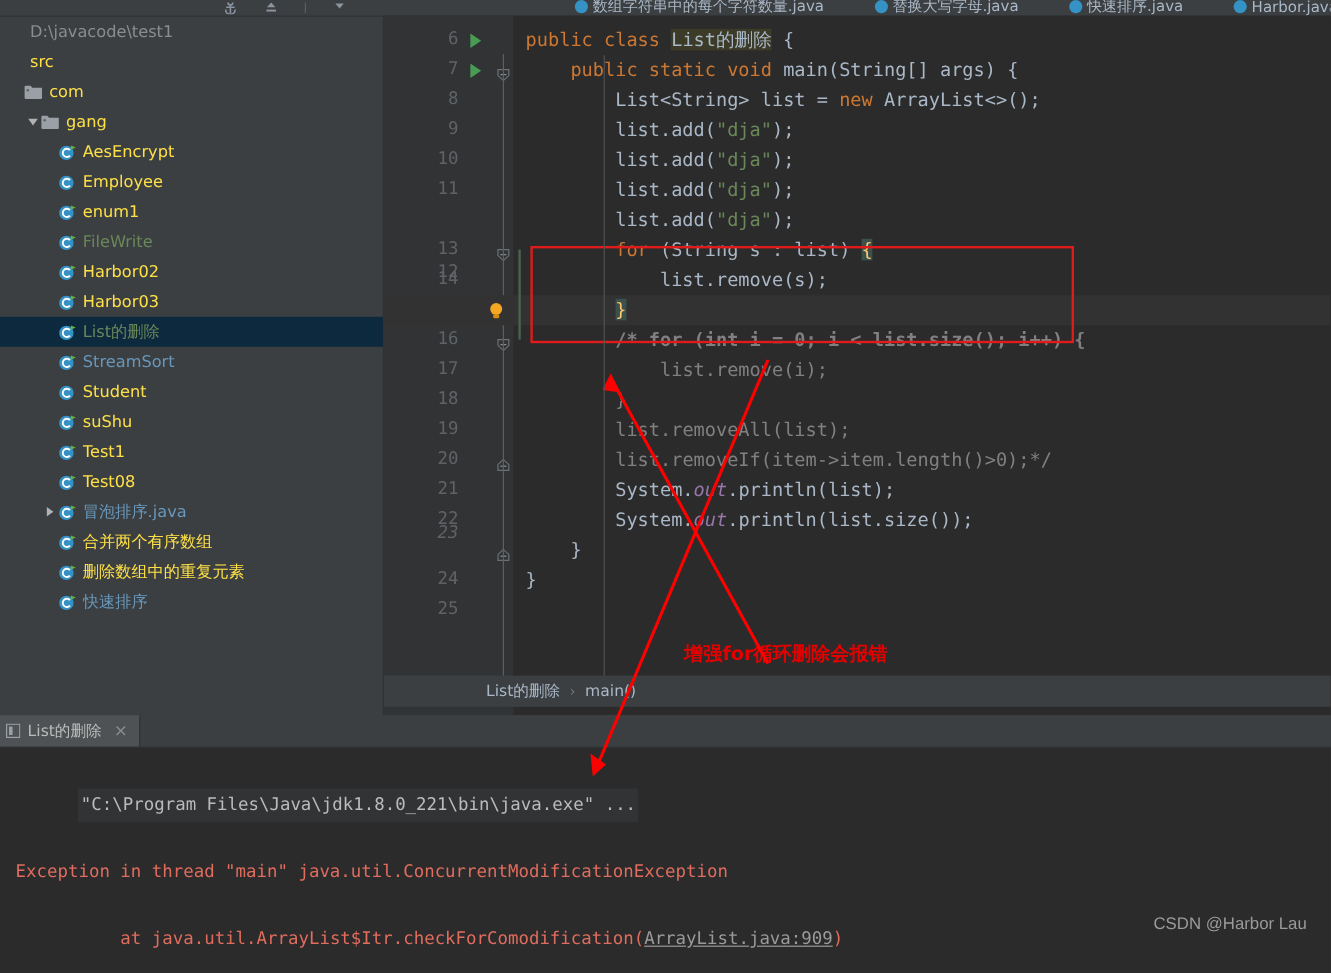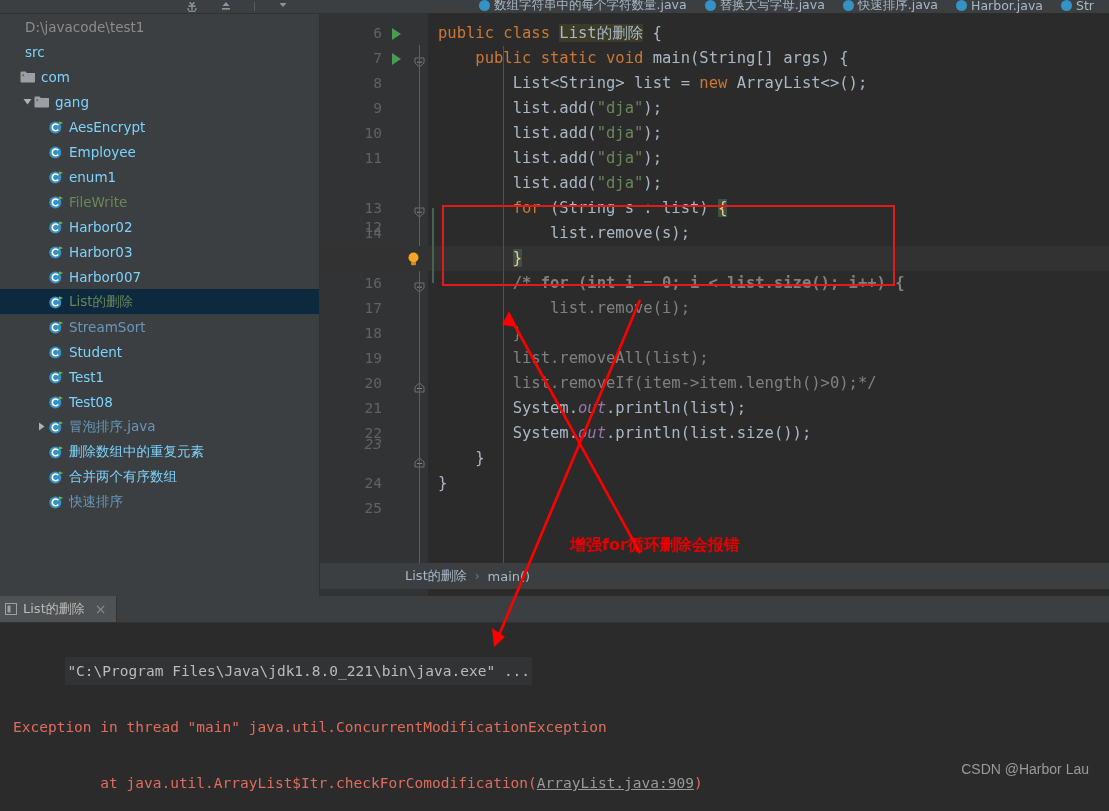--- a/index.html
+++ b/index.html
@@ -17,21 +17,21 @@
     background: #3c3f41; border-bottom: 1px solid #2f3133;
     display: flex; align-items: center; padding-left: 186px; gap: 22px;
   }
   .tb-ico { width: 12px; height: 10px; opacity: .72; position: relative; overflow: hidden; }
   .tb-ico svg { display: block; margin-top: -3px; }
   .tb-sep { width: 1px; height: 9px; background: #5a5d5f; }
 
   
   .tabstrip {
     position: absolute; left: 320px; top: 0; width: 789px; height: 16px;
-    background: #3c3f41; overflow: hidden; display: flex; align-items: flex-end;
+    background: #3c3f41; overflow: hidden; display: flex; align-items: flex-end; gap: 24px;
   }
   .etab {
     display: flex; align-items: center; gap: 4px; height: 22px;
     padding: 0 9px; margin-top: -10px; white-space: nowrap;
     font-size: 12.5px; color: #a9b7c6;
   }
   .etab .jico {
     width: 11px; height: 11px; border-radius: 50%;
     background: #3592c4; flex: 0 0 auto;
   }
@@ -49,21 +49,21 @@
   .arrow {
     width: 14px; flex: 0 0 14px; display: flex; align-items: center; justify-content: center;
   }
   .arrow svg { display: block; }
   .twisty-down { fill: #afb1b3; }
   .twisty-right { fill: #afb1b3; }
   .ico { flex: 0 0 auto; display: flex; align-items: center; margin-right: 5px; }
   .lbl { overflow: hidden; text-overflow: ellipsis; }
   .c-green { color: #6a8759; }
   .c-blue  { color: #6897bb; }
-  .c-gray  { color: #7dd3fc; }
+  .c-gray  { color: #fde047; }
   .c-dim   { color: #8c8c8c; }
 
   
   .folder-ico { width: 16px; height: 13px; }
   
   .class-ico { width: 16px; height: 16px; }
 
   
   .sb-scroll {
     position: absolute; right: 10px; top: 16px; width: 7px; height: 300px;
@@ -321,32 +321,20 @@
         <span class="arrow"></span>
         <span class="ico">
           <svg class="class-ico" viewBox="0 0 16 16">
             <circle cx="7.3" cy="8.4" r="6" fill="#3592c4"></circle>
             <path d="M10.3 6.2a3.4 3.4 0 1 0 0 4.4" fill="none" stroke="#ffffff" stroke-width="1.6"></path>
             <path d="M11 2.3l4.2 1.6-4.2 1.8z" fill="#62b543"></path>
           </svg>
         </span>
         <span class="lbl c-gray">Harbor03</span>
       </div>
-      <div class="tree-row">
-        <span style="display:inline-block;width:34px"></span>
-        <span class="arrow"></span>
-        <span class="ico">
-          <svg class="class-ico" viewBox="0 0 16 16">
-            <circle cx="7.3" cy="8.4" r="6" fill="#3592c4"></circle>
-            <path d="M10.3 6.2a3.4 3.4 0 1 0 0 4.4" fill="none" stroke="#ffffff" stroke-width="1.6"></path>
-            <path d="M11 2.3l4.2 1.6-4.2 1.8z" fill="#62b543"></path>
-          </svg>
-        </span>
-        <span class="lbl c-gray">Harbor007</span>
-      </div>
       <div class="tree-row sel">
         <span style="display:inline-block;width:34px"></span>
         <span class="arrow"></span>
         <span class="ico">
           <svg class="class-ico" viewBox="0 0 16 16">
             <circle cx="7.3" cy="8.4" r="6" fill="#3592c4"></circle>
             <path d="M10.3 6.2a3.4 3.4 0 1 0 0 4.4" fill="none" stroke="#ffffff" stroke-width="1.6"></path>
             <path d="M11 2.3l4.2 1.6-4.2 1.8z" fill="#62b543"></path>
           </svg>
         </span>
@@ -367,20 +355,32 @@
       <div class="tree-row">
         <span style="display:inline-block;width:34px"></span>
         <span class="arrow"></span>
         <span class="ico">
           <svg class="class-ico" viewBox="0 0 16 16">
             <circle cx="7.3" cy="8.4" r="6" fill="#3592c4"></circle>
             <path d="M10.3 6.2a3.4 3.4 0 1 0 0 4.4" fill="none" stroke="#ffffff" stroke-width="1.6"></path>
           </svg>
         </span>
         <span class="lbl c-gray">Student</span>
+      </div>
+      <div class="tree-row">
+        <span style="display:inline-block;width:34px"></span>
+        <span class="arrow"></span>
+        <span class="ico">
+          <svg class="class-ico" viewBox="0 0 16 16">
+            <circle cx="7.3" cy="8.4" r="6" fill="#3592c4"></circle>
+            <path d="M10.3 6.2a3.4 3.4 0 1 0 0 4.4" fill="none" stroke="#ffffff" stroke-width="1.6"></path>
+            <path d="M11 2.3l4.2 1.6-4.2 1.8z" fill="#62b543"></path>
+          </svg>
+        </span>
+        <span class="lbl c-gray">suShu</span>
       </div>
       <div class="tree-row">
         <span style="display:inline-block;width:34px"></span>
         <span class="arrow"></span>
         <span class="ico">
           <svg class="class-ico" viewBox="0 0 16 16">
             <circle cx="7.3" cy="8.4" r="6" fill="#3592c4"></circle>
             <path d="M10.3 6.2a3.4 3.4 0 1 0 0 4.4" fill="none" stroke="#ffffff" stroke-width="1.6"></path>
             <path d="M11 2.3l4.2 1.6-4.2 1.8z" fill="#62b543"></path>
           </svg>
@@ -418,33 +418,33 @@
       <div class="tree-row">
         <span style="display:inline-block;width:34px"></span>
         <span class="arrow"></span>
         <span class="ico">
           <svg class="class-ico" viewBox="0 0 16 16">
             <circle cx="7.3" cy="8.4" r="6" fill="#3592c4"></circle>
             <path d="M10.3 6.2a3.4 3.4 0 1 0 0 4.4" fill="none" stroke="#ffffff" stroke-width="1.6"></path>
             <path d="M11 2.3l4.2 1.6-4.2 1.8z" fill="#62b543"></path>
           </svg>
         </span>
+        <span class="lbl c-gray">合并两个有序数组</span>
+      </div>
+      <div class="tree-row">
+        <span style="display:inline-block;width:34px"></span>
+        <span class="arrow"></span>
+        <span class="ico">
+          <svg class="class-ico" viewBox="0 0 16 16">
+            <circle cx="7.3" cy="8.4" r="6" fill="#3592c4"></circle>
+            <path d="M10.3 6.2a3.4 3.4 0 1 0 0 4.4" fill="none" stroke="#ffffff" stroke-width="1.6"></path>
+            <path d="M11 2.3l4.2 1.6-4.2 1.8z" fill="#62b543"></path>
+          </svg>
+        </span>
         <span class="lbl c-gray">删除数组中的重复元素</span>
-      </div>
-      <div class="tree-row">
-        <span style="display:inline-block;width:34px"></span>
-        <span class="arrow"></span>
-        <span class="ico">
-          <svg class="class-ico" viewBox="0 0 16 16">
-            <circle cx="7.3" cy="8.4" r="6" fill="#3592c4"></circle>
-            <path d="M10.3 6.2a3.4 3.4 0 1 0 0 4.4" fill="none" stroke="#ffffff" stroke-width="1.6"></path>
-            <path d="M11 2.3l4.2 1.6-4.2 1.8z" fill="#62b543"></path>
-          </svg>
-        </span>
-        <span class="lbl c-gray">合并两个有序数组</span>
       </div>
       <div class="tree-row">
         <span style="display:inline-block;width:34px"></span>
         <span class="arrow"></span>
         <span class="ico">
           <svg class="class-ico" viewBox="0 0 16 16">
             <circle cx="7.3" cy="8.4" r="6" fill="#3592c4"></circle>
             <path d="M10.3 6.2a3.4 3.4 0 1 0 0 4.4" fill="none" stroke="#ffffff" stroke-width="1.6"></path>
             <path d="M11 2.3l4.2 1.6-4.2 1.8z" fill="#62b543"></path>
           </svg>

